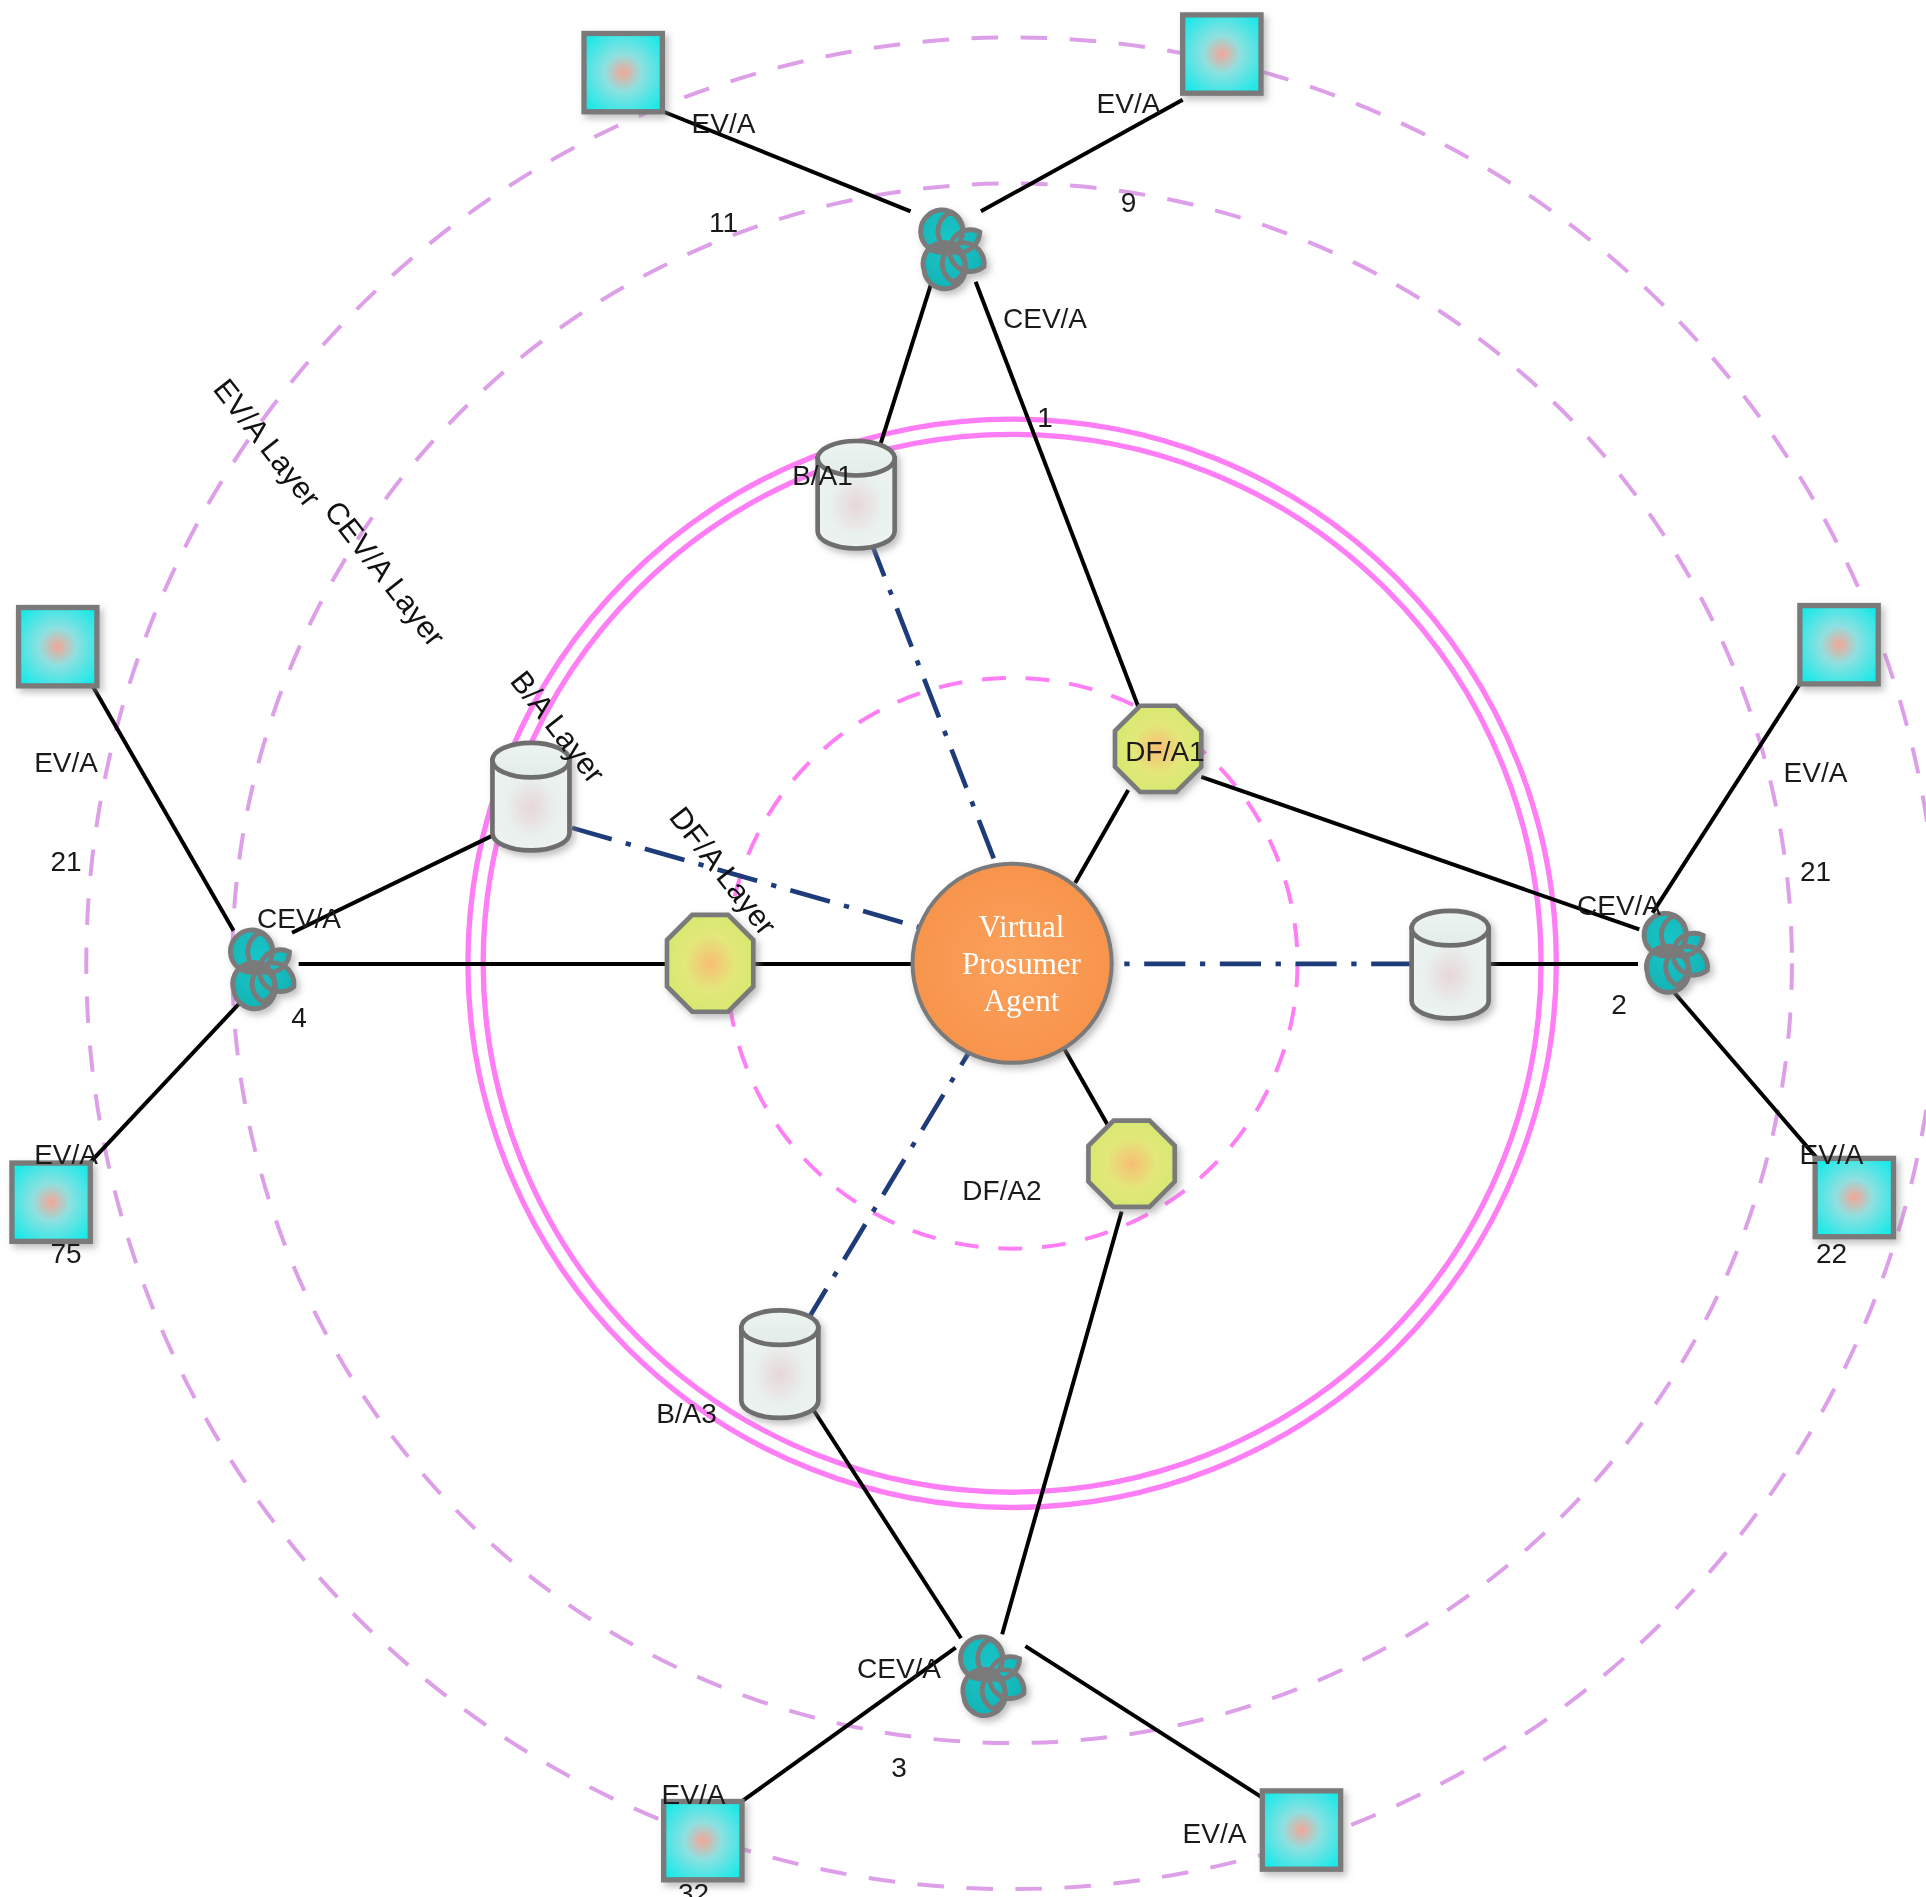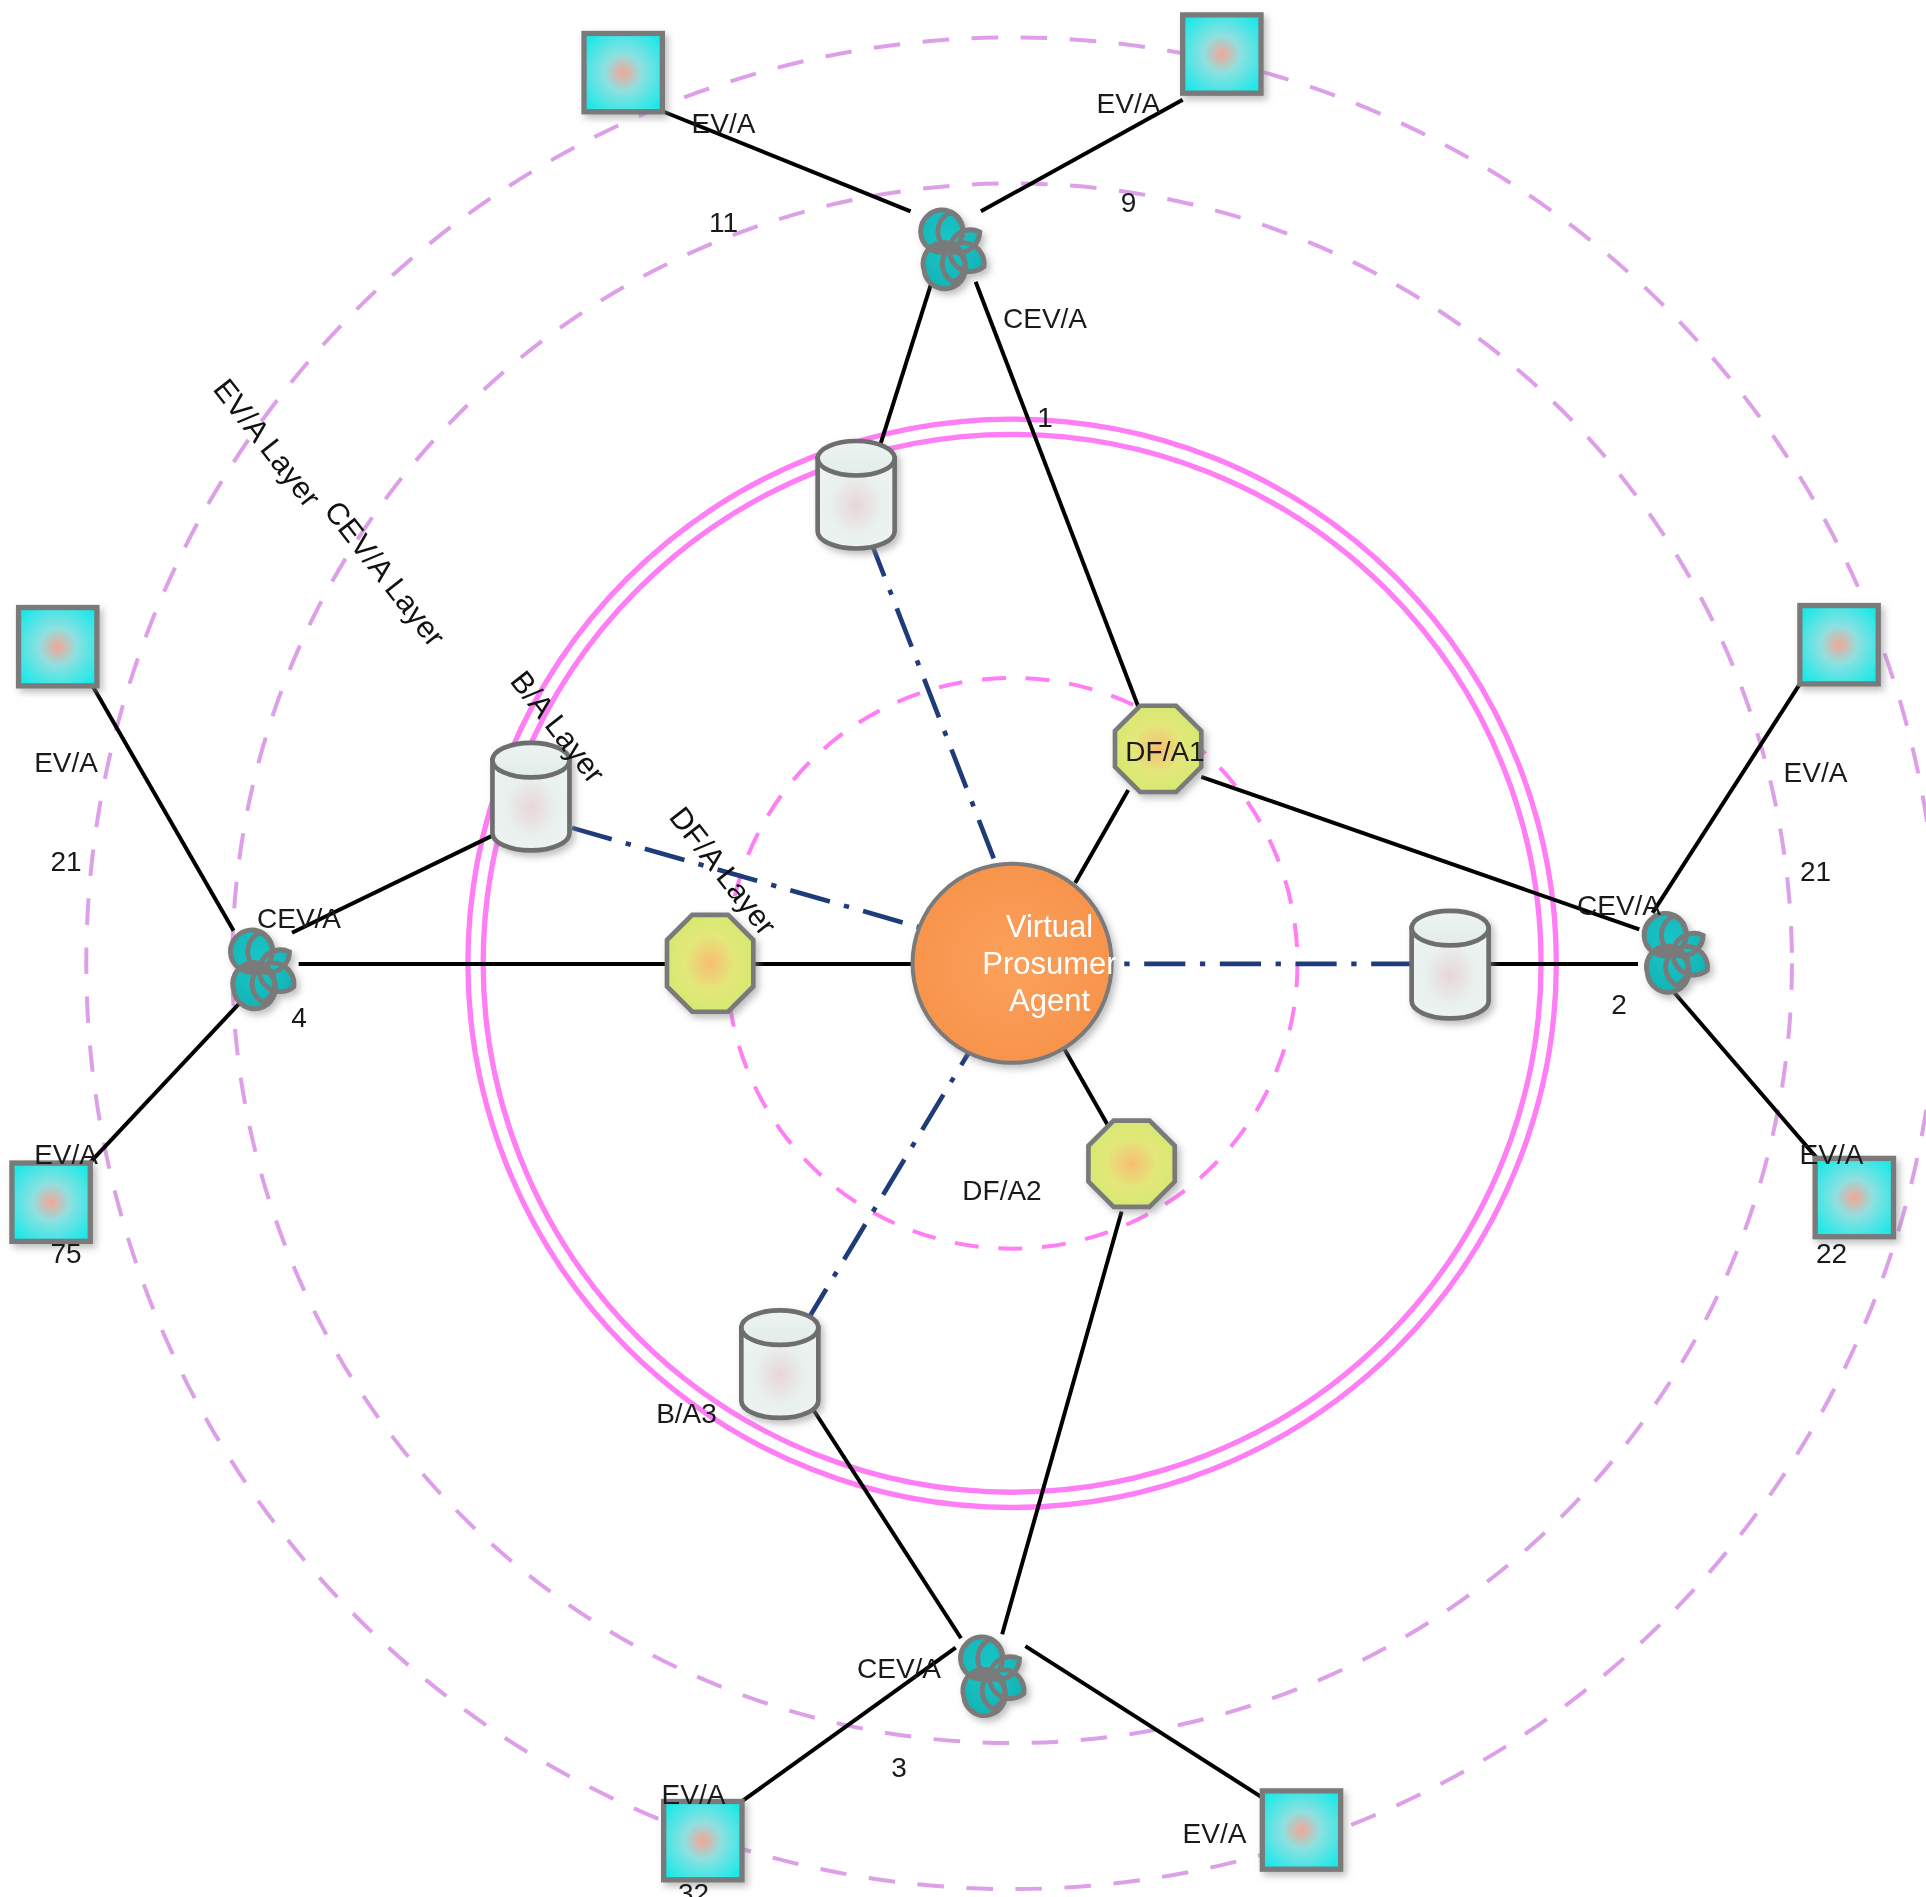--- a/index.html
+++ b/index.html
@@ -176,21 +176,21 @@
         <path d="M742,1145 L742,1255 a58,26 0 0 0 116,0 L858,1145 Z" fill="url(#gradCyl)" stroke="#6e6e6e" stroke-width="7"></path>
         <ellipse cx="800" cy="1145" rx="58" ry="26" fill="url(#gradCylTop)" stroke="#6e6e6e" stroke-width="7"></ellipse>
       </g>
     </g>
 
     <g filter="url(#softShadow)">
       <circle cx="1525" cy="1451" r="150" fill="url(#gradCenter)" stroke="#7a7a7a" stroke-width="6"></circle>
     </g>
   </svg>
 
-  <div class="center-text" style="left:950px;top:908px;width:199px;">
+  <div class="center-text" style="left:922px;top:908px;width:199px;font-family:Liberation Serif, serif;">
     <div>Virtual</div>
     <div>Prosumer</div>
     <div>Agent</div>
   </div>
 
   <div class="lbl-layer" style="left:234px;top:372px;transform:rotate(52deg);">EV/A Layer</div>
   <div class="lbl-layer" style="left:345px;top:494px;transform:rotate(52deg);">CEV/A Layer</div>
   <div class="lbl-layer" style="left:531px;top:664px;transform:rotate(52deg);">B/A Layer</div>
   <div class="lbl-layer" style="left:690px;top:800px;transform:rotate(52deg);">DF/A Layer</div>
 
@@ -237,20 +237,23 @@
   </div>
   <div class="lbl" style="left:6.6px;top:680px;width:119px;">
     <div>EV/A</div>
     <div>21</div>
   </div>
   <div class="lbl" style="left:6.6px;top:1072px;width:119px;">
     <div>EV/A</div>
     <div>75</div>
   </div>
 
+  <div class="lbl" style="left:763px;top:393px;width:119px;">
+    <div>B/A1</div>
+  </div>
   <div class="lbl" style="left:627px;top:1331px;width:119px;">
     <div>B/A3</div>
   </div>
 
   <div class="lbl" style="left:1102px;top:669px;width:126px;">
     <div>DF/A1</div>
   </div>
   <div class="lbl" style="left:939px;top:1108px;width:126px;">
     <div>DF/A2</div>
   </div>

